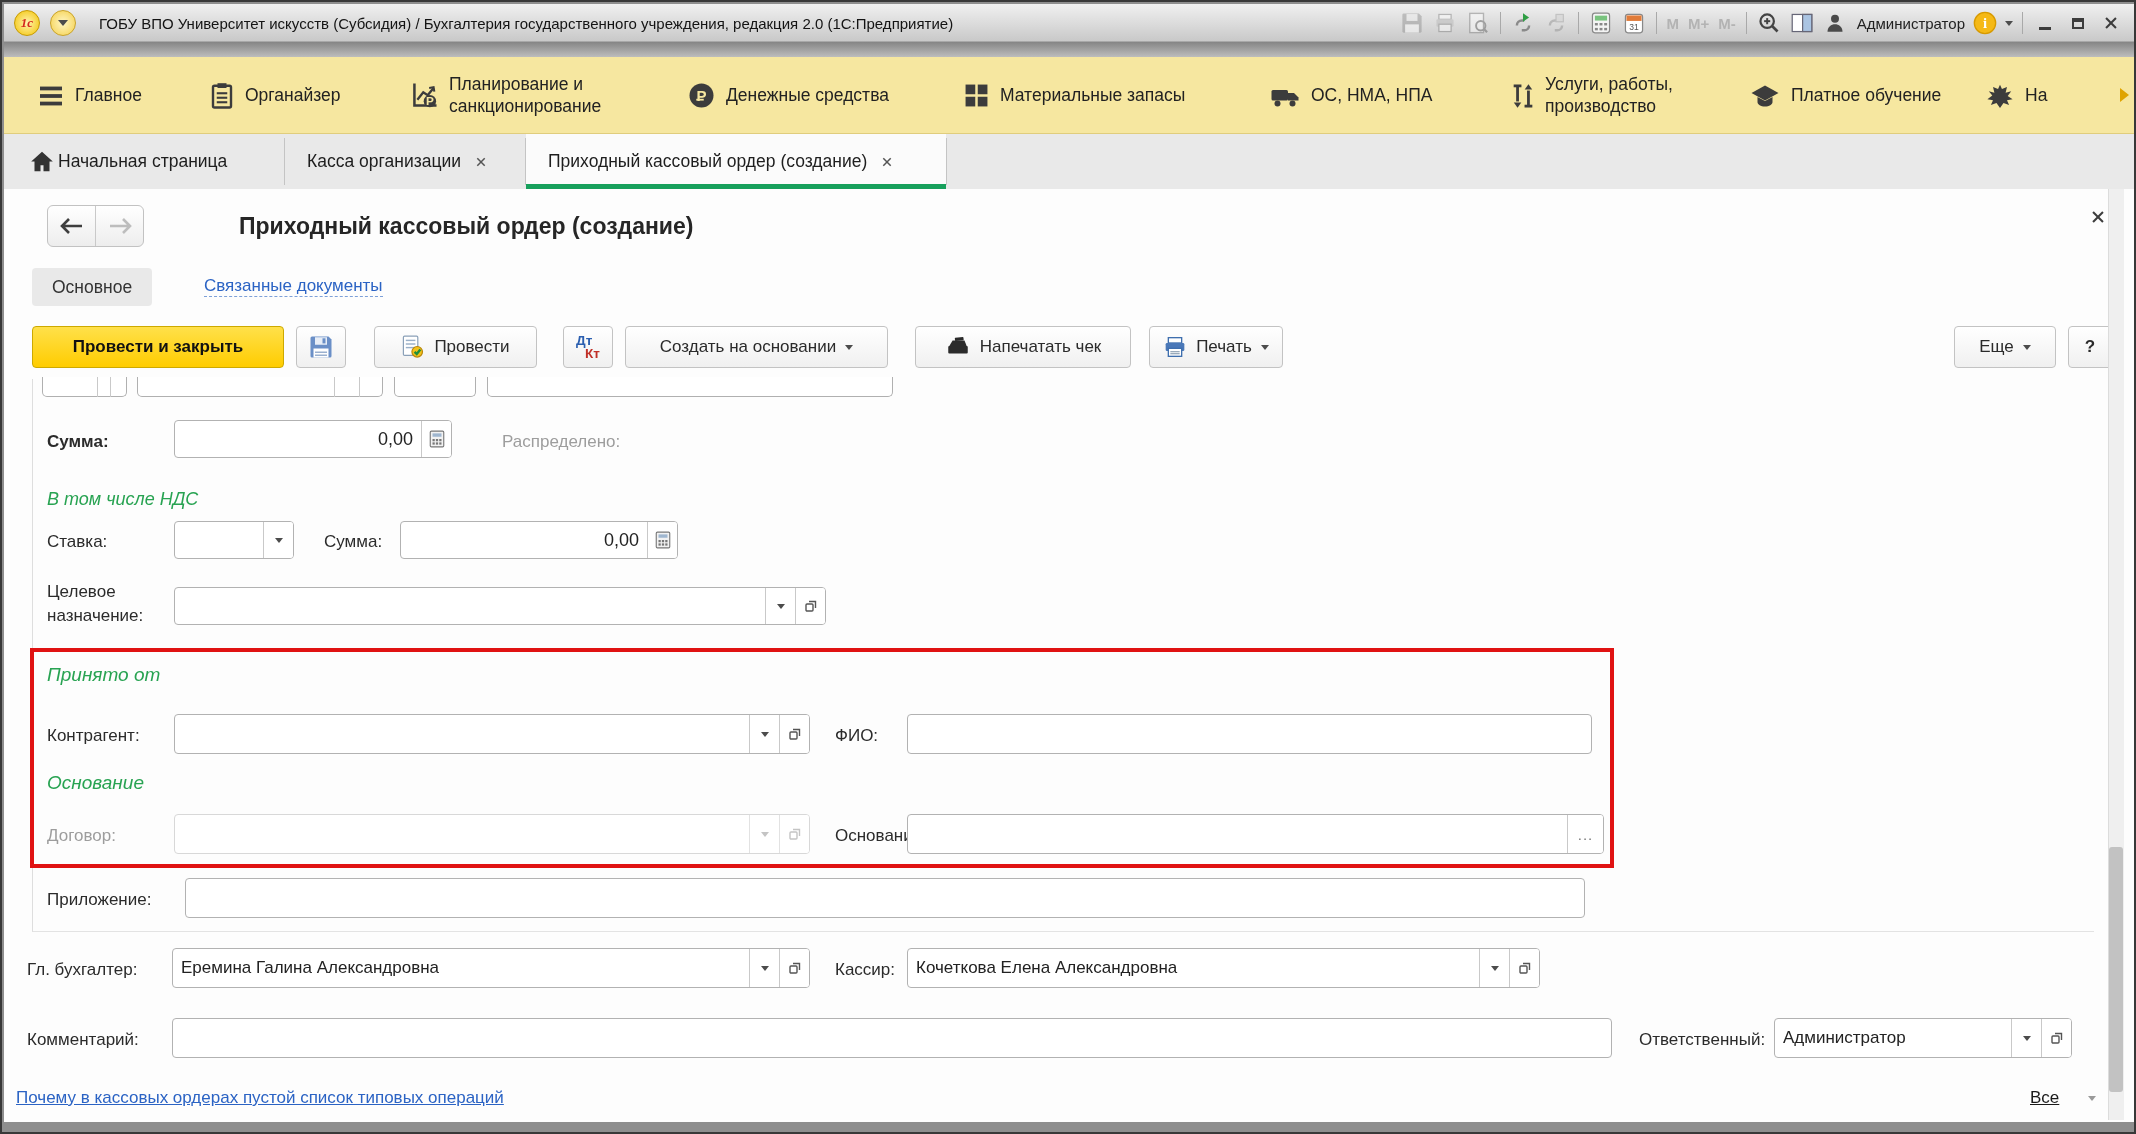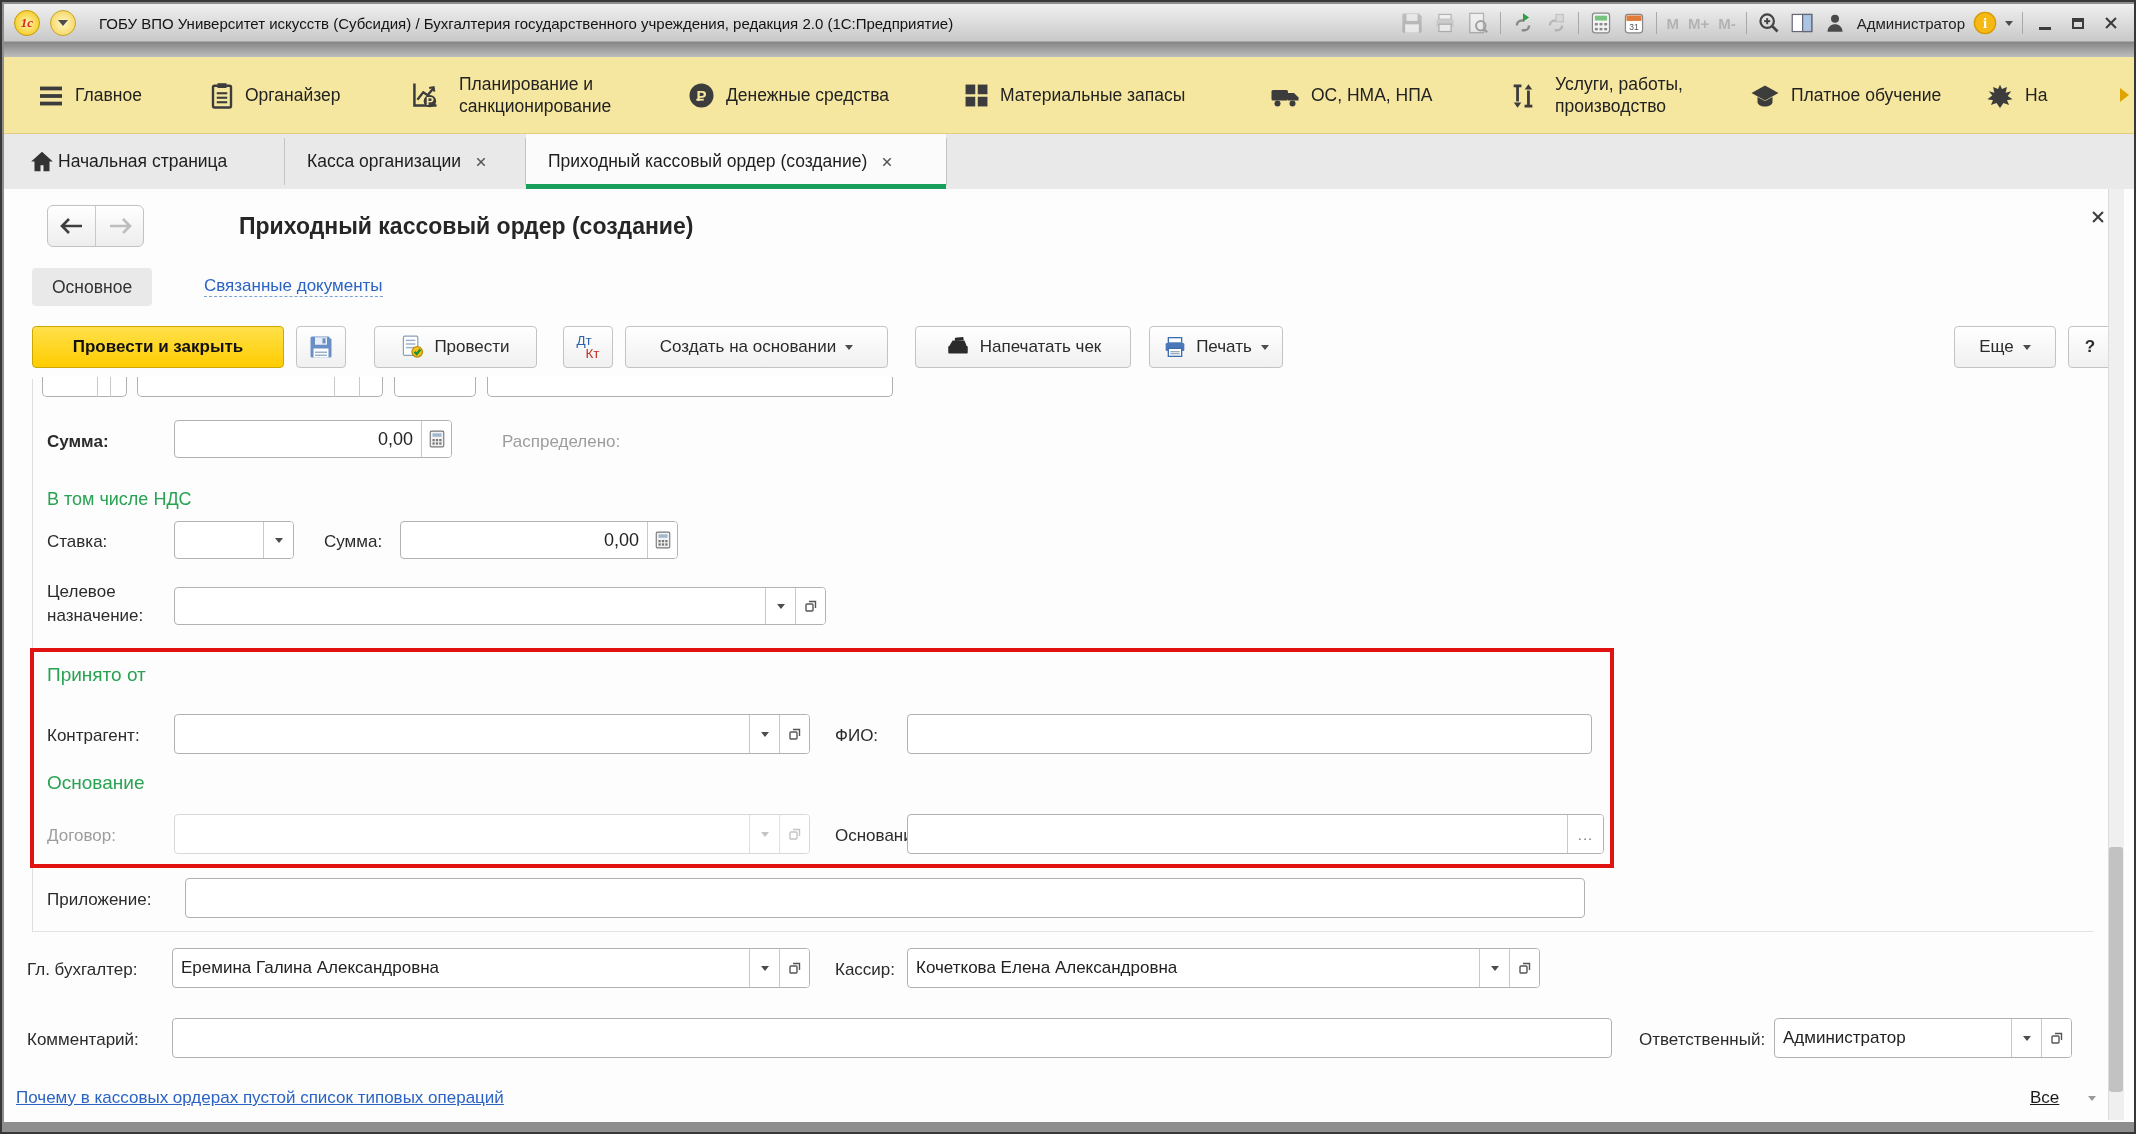--- a/index.html
+++ b/index.html
@@ -31,39 +31,39 @@
   .restore{width:12px;height:11px;border:2px solid #3c3c3c;border-top-width:4px;display:inline-block;}
   .x-icon{display:inline-block;width:16px;height:16px;position:relative;}
   .x-icon::before,.x-icon::after{content:"";position:absolute;left:7px;top:1px;width:2px;height:14px;background:#3c3c3c;}
   .x-icon::before{transform:rotate(45deg);} .x-icon::after{transform:rotate(-45deg);}
   .x-sm{transform:scale(.75);} .x-sm::before,.x-sm::after{background:#555;}
 
   
   #strip{position:absolute;left:2px;top:40px;width:2130px;height:15px;background:linear-gradient(#858585,#bdbdbd);}
   #menubar{position:absolute;left:2px;top:55px;width:2130px;height:77px;background:#f6e7a0;border-bottom:1px solid #e0cd7d;}
   .mitem{position:absolute;top:55px;height:77px;display:flex;align-items:center;gap:11px;font-size:17.5px;color:#222;cursor:pointer;}
-  .mitem .two{width:215px;line-height:1.25;margin-left:10px;}
+  .mitem .two{width:215px;line-height:1.25;}
   #menu-arrow{position:absolute;left:2118px;top:86px;width:0;height:0;
       border-top:7px solid transparent;border-bottom:7px solid transparent;border-left:9px solid #dfa400;}
 
   
   #tabbar{position:absolute;left:2px;top:132px;width:2130px;height:55px;background:#e9e9e9;}
   .tab{position:absolute;top:132px;height:55px;display:flex;align-items:center;font-size:17.5px;color:#1e1e1e;cursor:pointer;}
   .tab.active{background:#fbfbfb;}
   .tabsep{position:absolute;top:136px;width:1px;height:47px;background:#c4c4c4;}
   .greenbar{position:absolute;left:0;bottom:0;height:5px;width:100%;background:#17a05c;}
   .tabclose{margin-left:12px;}
 
   
   #content{position:absolute;left:2px;top:187px;width:2130px;height:933px;background:#fdfdfd;}
 
   .lbl{position:absolute;font-size:17px;color:#2b2b2b;white-space:nowrap;}
   .lbl.b{font-weight:bold;}
   .lbl.gray{color:#9d9d9d;}
-  .ghead{position:absolute;font-size:19px;color:#28a352;white-space:nowrap;}
+  .ghead{position:absolute;font-size:19px;color:#28a352;white-space:nowrap;font-style:italic;}
   .link{position:absolute;font-size:17px;color:#2b63c4;cursor:pointer;white-space:nowrap;}
   .link.dashed{border-bottom:1px dashed #7da0d8;margin-left:32px;}
   .link.solid{text-decoration:underline;}
 
   .btn{position:absolute;top:324px;height:42px;background:linear-gradient(#ffffff,#f0f0f0);
        border:1px solid #c3c3c3;border-radius:4px;display:flex;align-items:center;justify-content:center;
        gap:9px;font-size:17px;color:#2b2b2b;cursor:pointer;padding:0 12px;}
   .btn.yellow{background:linear-gradient(#ffe04a,#fc0);border-color:#cda900;font-weight:bold;color:#111;text-align:center;}
   .navgrp{position:absolute;left:45px;top:203px;width:97px;height:42px;border:1px solid #c2c2c2;border-radius:6px;
        background:linear-gradient(#ffffff,#ededed);display:flex;}
@@ -88,21 +88,21 @@
   .combo.disabled svg path, .combo.disabled svg rect{stroke:#c4c4c4;}
   .tinput{position:absolute;height:40px;border:1px solid #b2b2b2;border-radius:4px;background:#fff;
          padding:0 8px;font-family:"Liberation Sans",sans-serif;font-size:17px;color:#222;outline:none;}
 
   .frag{position:absolute;top:375px;height:20px;border:1px solid #b0b0b0;border-top:none;border-radius:0 0 5px 5px;background:#fff;}
   .fragdiv{position:absolute;top:375px;height:20px;width:1px;background:#c9c9c9;}
   #groupbox{position:absolute;left:30px;top:377px;width:2062px;height:553px;
             border-left:1px solid #dedede;border-bottom:1px solid #e3e3e3;pointer-events:none;}
   #redbox{position:absolute;left:28px;top:646px;width:1584px;height:220px;border:4px solid #e01212;pointer-events:none;z-index:5;}
 
-  .dtkt{display:flex;flex-direction:column;line-height:13px;font-size:13.5px;font-weight:normal;}
+  .dtkt{display:flex;flex-direction:column;line-height:13px;font-size:13.5px;font-weight:bold;}
   .dtkt .dt{color:#2b5fb0;align-self:flex-start;}
   .dtkt .kt{color:#c03028;align-self:flex-end;margin-left:9px;}
 
   #scrolltrack{position:absolute;left:2106px;top:187px;width:16px;height:931px;background:#efefef;border-left:1px solid #dcdcdc;}
   #scrollthumb{position:absolute;left:2107px;top:845px;width:14px;height:245px;background:#c2c2c2;border-radius:3px;}
 
   .alltri{position:absolute;left:2086px;top:1094px;}
   svg{display:block;}
 </style>
 </head>

